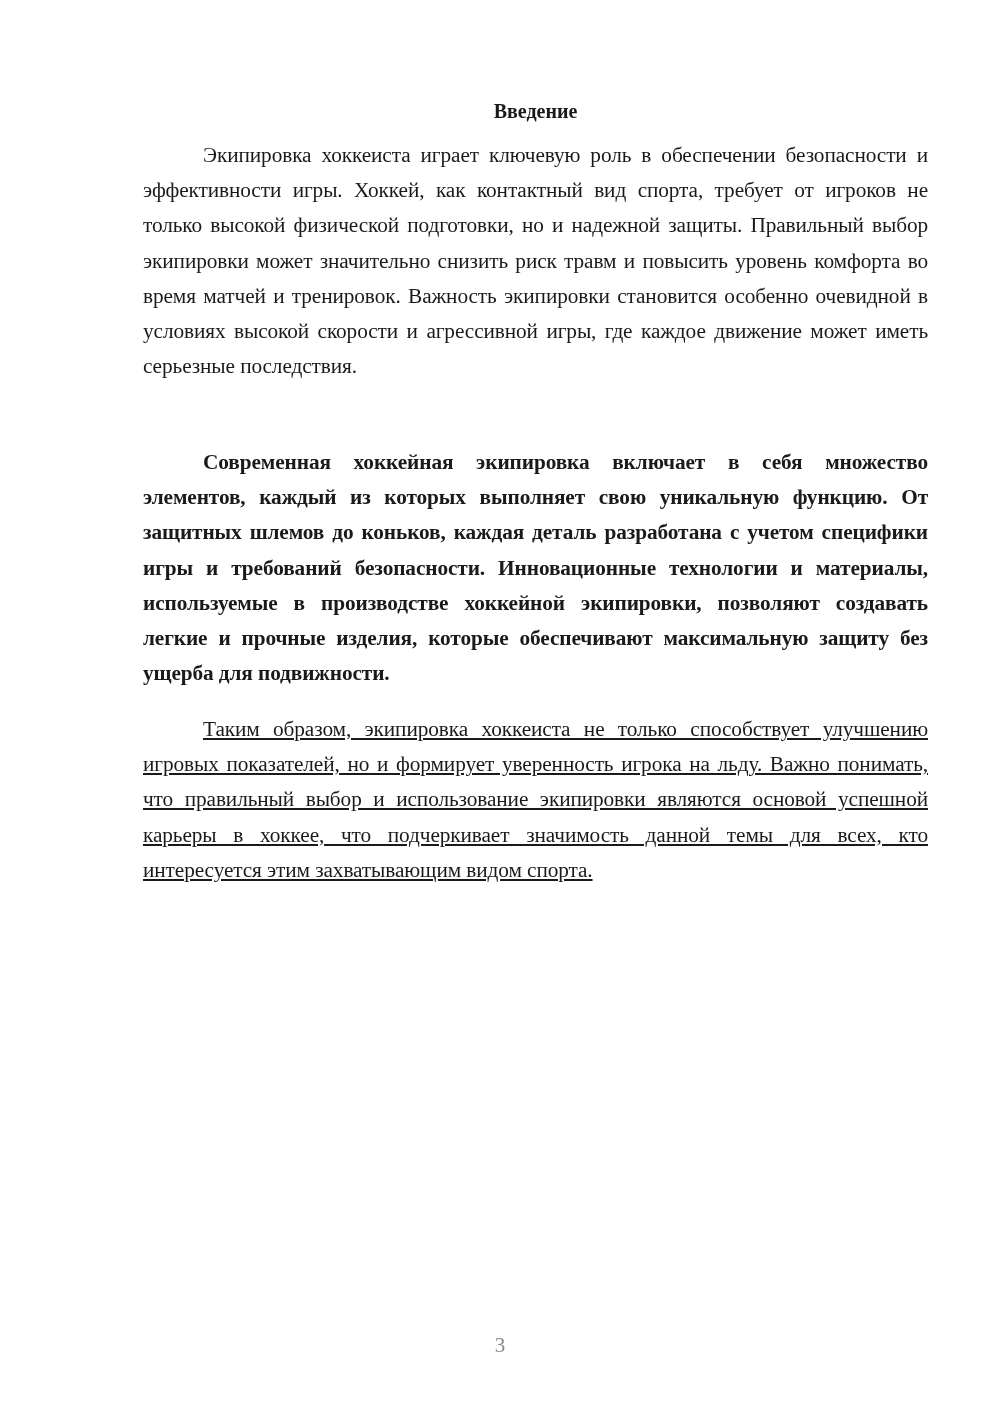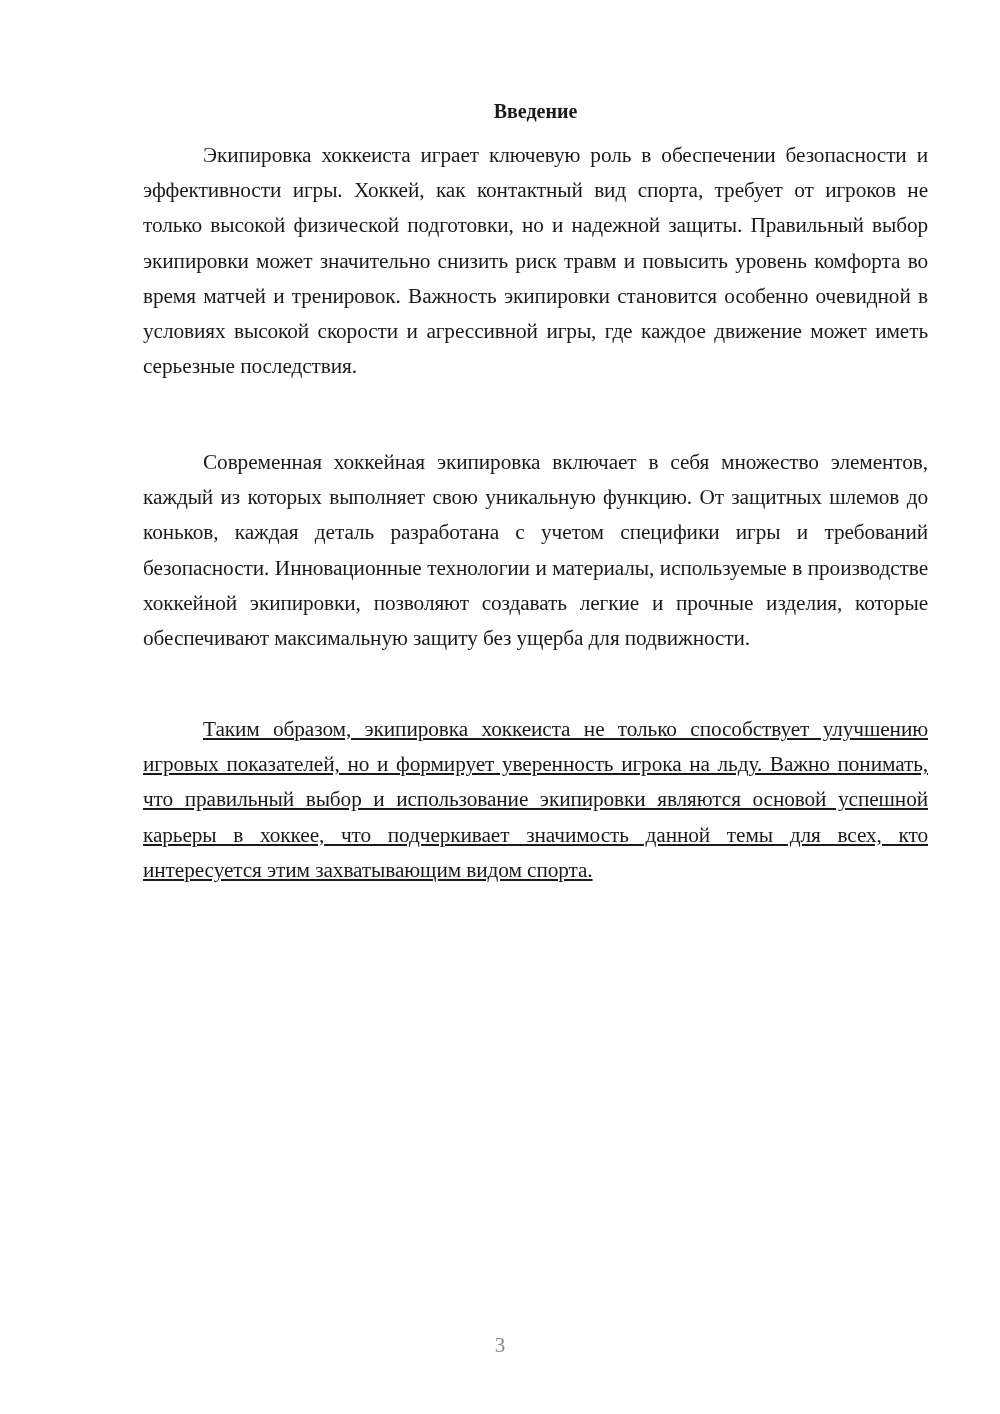--- a/index.html
+++ b/index.html
@@ -37,21 +37,21 @@
       left: 0;
       width: 785px;
       margin: 0;
       font-size: 21.3px;
       line-height: 35.2px;
       text-align: justify;
       text-indent: 60px;
       letter-spacing: -0.1px;
     }
     #p1 { top: 138px; }
-    #p2 { top: 445px; }
+    #p2 { top: 445px; font-weight: bold; }
     #p3 { top: 712px; text-decoration: underline; }
     .page-number {
       position: absolute;
       top: 1333px;
       left: 0;
       width: 1000px;
       text-align: center;
       font-size: 21px;
       color: #8a8a8a;
       font-family: "Liberation Serif", serif;

